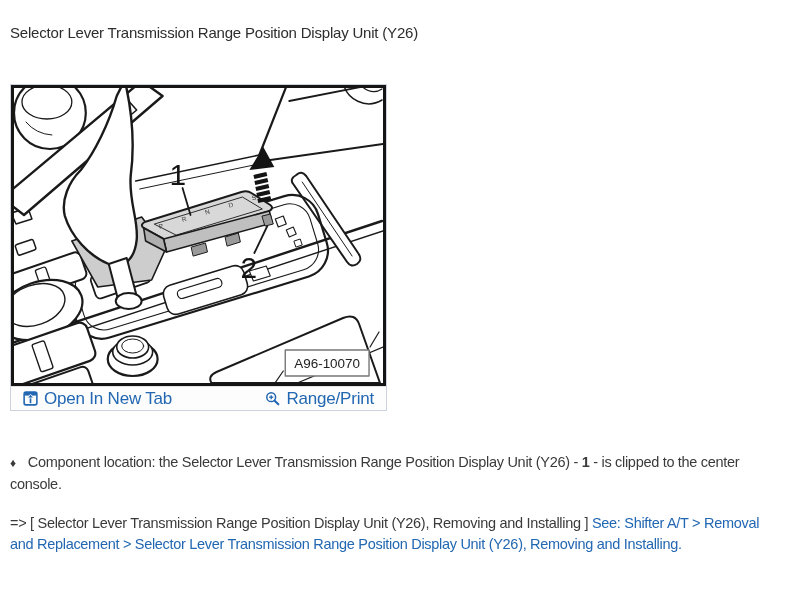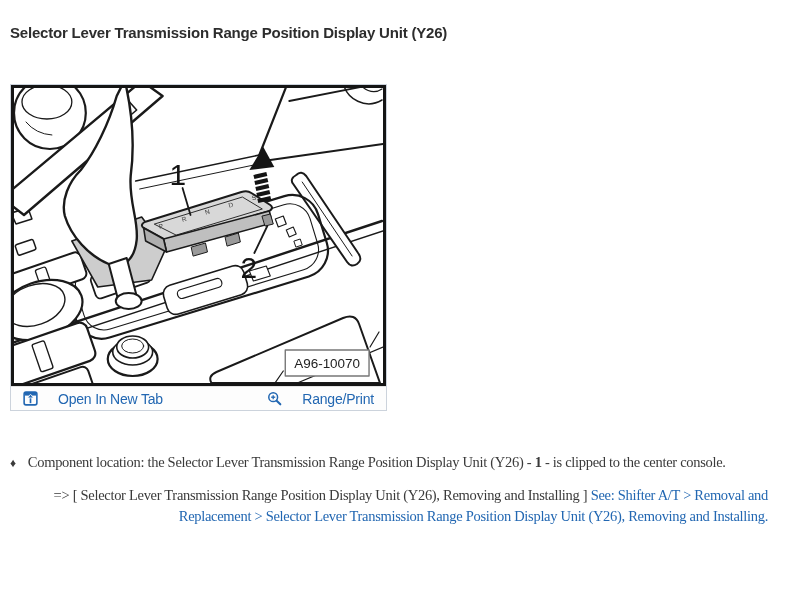--- a/index.html
+++ b/index.html
@@ -1,49 +1,49 @@
 <!DOCTYPE html>
 <html><head>
 <meta charset="utf-8">
 <style>
   * { margin:0; padding:0; box-sizing:border-box; }
   html,body { width:792px; height:591px; background:#ffffff; overflow:hidden; }
   body { font-family:"Liberation Sans", sans-serif; color:#3a3a3a; position:relative; }
 
   .page-title {
     position:absolute; left:10px; top:24px;
-    font-size:15px; font-weight:bold; color:#2d2d2d; letter-spacing:-0.2px;
+    font-size:15px; font-weight:normal; color:#2d2d2d; letter-spacing:-0.2px;
   }
 
   .figure-card {
     position:absolute; left:10px; top:84px; width:377px;
     border:1px solid #ccd3dc; background:#fff;
   }
   .figure-frame {
     border:3px solid #151515; height:301px; background:#fff; overflow:hidden;
   }
   .figure-frame svg { display:block; width:100%; height:100%; }
 
   .figure-footer {
     height:24px; display:flex; align-items:center; justify-content:space-between;
     padding:0 12px; background:#fdfdfd; border-top:1px solid #e3e3e3;
   }
   .fig-link {
-    display:flex; align-items:center; gap:20px;
-    color:#2267b2; font-size:14px; text-decoration:none; cursor:pointer;
+    display:flex; align-items:center; gap:6px;
+    color:#2267b2; font-size:17px; text-decoration:none; cursor:pointer;
     letter-spacing:-0.2px;
   }
   .fig-link svg { display:block; }
 
   .body-para {
     position:absolute; left:10px; width:758px;
-    font-size:14.5px; line-height:21px; color:#3a3a3a; letter-spacing:-0.3px;font-family:Liberation Serif, serif;
+    font-size:14.5px; line-height:21px; color:#3a3a3a; letter-spacing:-0.3px;
   }
   .para-location { top:452px; }
-  .para-reference { top:485px;text-align:right; }
+  .para-reference { top:513px; }
   .bullet { font-size:12px; margin-right:12px; color:#3a3a3a; }
   .inline-bold { font-weight:bold; }
   .ref-link { color:#2267b2; cursor:pointer; }
 
   text { font-family:"Liberation Sans", sans-serif; }
 </style>
 </head>
 <body>
 
 <div class="page-title">Selector Lever Transmission Range Position Display Unit (Y26)</div>

